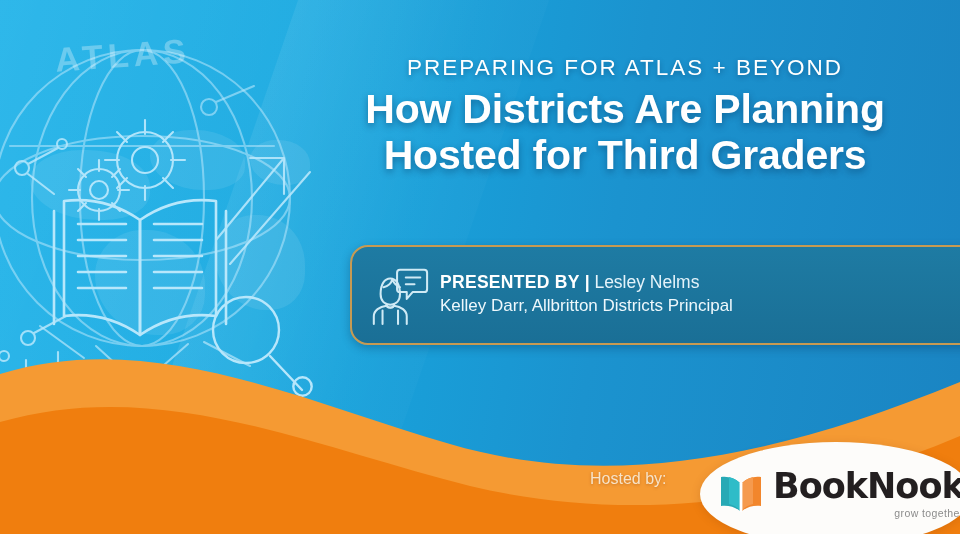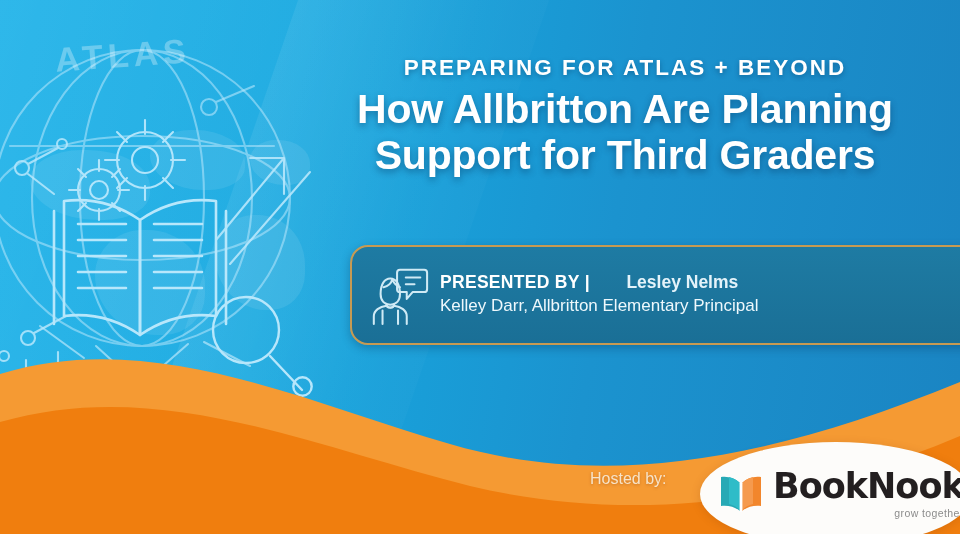--- a/index.html
+++ b/index.html
@@ -27,39 +27,39 @@
   .atlas-word{position:absolute;left:63px;top:28px;font-size:34px;font-weight:700;
               letter-spacing:5px;color:rgba(255,255,255,.30);
               font-family:"Liberation Sans",sans-serif;transform:rotate(-4deg);}
 
   
   .wave{position:absolute;left:0;bottom:0;width:960px;height:230px;}
   .wave svg{width:100%;height:100%;display:block;}
 
   
   #headings{position:absolute;left:300px;top:56px;width:650px;text-align:center;}
-  .eyebrow{font-size:22.5px;font-weight:700;color:#ffffff;letter-spacing:2.0px;
+  .eyebrow{font-size:22.5px;font-weight:400;color:#ffffff;letter-spacing:2.0px;
            text-shadow:0 2px 5px rgba(0,40,80,.38);margin:0;line-height:1.1;}
   .title{font-size:41px;font-weight:700;color:#ffffff;line-height:1.12;margin:6px 0 0 0;
          text-shadow:0 3px 7px rgba(0,40,80,.42);letter-spacing:-.2px;}
   .title span{display:block;}
 
   
   #presenter{position:absolute;left:350px;top:245px;width:620px;height:100px;
              background:linear-gradient(180deg,#1e7ba3 0%,#1a6f96 100%);
              border:2.5px solid #c79a52;border-radius:18px 0 0 18px;
              box-shadow:0 3px 10px rgba(0,30,60,.28);
              display:flex;align-items:center;box-sizing:border-box;padding:0 14px 0 16px;}
   .avatar{width:62px;height:62px;flex:0 0 62px;margin-right:10px;}
   .avatar svg{width:100%;height:100%;display:block;}
   .ptext{color:#eaf6fb;}
   .prow1{font-size:17.5px;line-height:1.35;}
   .prow1 b{font-weight:700;color:#ffffff;letter-spacing:.3px;}
   .prow1 .sep{color:#ffffff;font-weight:700;}
-  .prow1 .nm{font-weight:700;color:#e4f3fa;margin-left:32px;}
+  .prow1 .nm{font-weight:400;color:#e4f3fa;}
   .prow2{font-size:14.5px;line-height:1.4;color:#dcf0f8;}
   .prow3{font-size:17px;line-height:1.45;color:#eef8fc;}
 
   
   #hosted{position:absolute;left:590px;top:470px;font-size:16px;color:#f7e3c8;
           text-shadow:0 1px 3px rgba(120,50,0,.35);}
   #logo-pill{position:absolute;left:700px;top:442px;width:272px;height:104px;
              background:#fdfcfa;border-radius:50%;
              box-shadow:0 2px 10px rgba(120,50,0,.18);
              display:flex;align-items:center;padding-left:18px;box-sizing:border-box;}
@@ -163,22 +163,22 @@
         <circle cx="62" cy="412" r="7"></circle>
         <path d="M69 409 L92 400"></path>
       </g>
     </svg>
     <div class="atlas-word">ATLAS</div>
   </div>
 
   <div id="headings">
     <p class="eyebrow">PREPARING FOR ATLAS + BEYOND</p>
     <h1 class="title">
-      <span>How Allbritton Are Planning</span>
-      <span>Support for Third Graders</span>
+      <span>How Districts Are Planning</span>
+      <span>Hosted for Third Graders</span>
     </h1>
   </div>
 
   <div id="presenter">
     <div class="avatar">
       <svg viewBox="0 0 64 64" fill="none" stroke="#cfeaf5" stroke-width="2.1" stroke-linecap="round" stroke-linejoin="round">
         <path d="M33 6 h25 a3 3 0 0 1 3 3 v17 a3 3 0 0 1 -3 3 h-12 l-6 7 v-7 h-7 a3 3 0 0 1 -3 -3 v-17 a3 3 0 0 1 3 -3 Z"></path>
         <path d="M39 14 h15 M39 21 h9"></path>
         <path d="M13 31 c0 -10 4 -16 10 -16 c6 0 10 6 10 16 c0 7 -4 11 -10 11 c-6 0 -10 -4 -10 -11 Z"></path>
         <path d="M16 24 c4 -1 8 -4 9 -8 c2 4 5 7 8 8"></path>
@@ -186,21 +186,21 @@
         <path d="M6 62 v-8 c0 -6 6 -10 13 -11 c2 3 6 3 8 0 c7 1 13 5 13 11 v8"></path>
         <path d="M15 48 v14 M31 48 v14"></path>
       </svg>
     </div>
     <div class="ptext">
       <div class="prow1">
         <b>PRESENTED BY</b>
         <span class="sep">|</span>
         <span class="nm">Lesley Nelms</span>
       </div>
-      <div class="prow3">Kelley Darr, Allbritton Elementary Principal</div>
+      <div class="prow3">Kelley Darr, Allbritton Districts Principal</div>
     </div>
   </div>
 
   <div class="wave">
     <svg viewBox="0 0 960 230" preserveAspectRatio="none">
       <path d="M0 70 C150 24 300 96 450 140 C600 184 760 160 960 78 L960 230 L0 230 Z" fill="#f59a33"></path>
       <path d="M0 118 C160 72 310 142 470 182 C620 218 790 204 960 132 L960 230 L0 230 Z" fill="#f07e0e"></path>
     </svg>
   </div>
 

